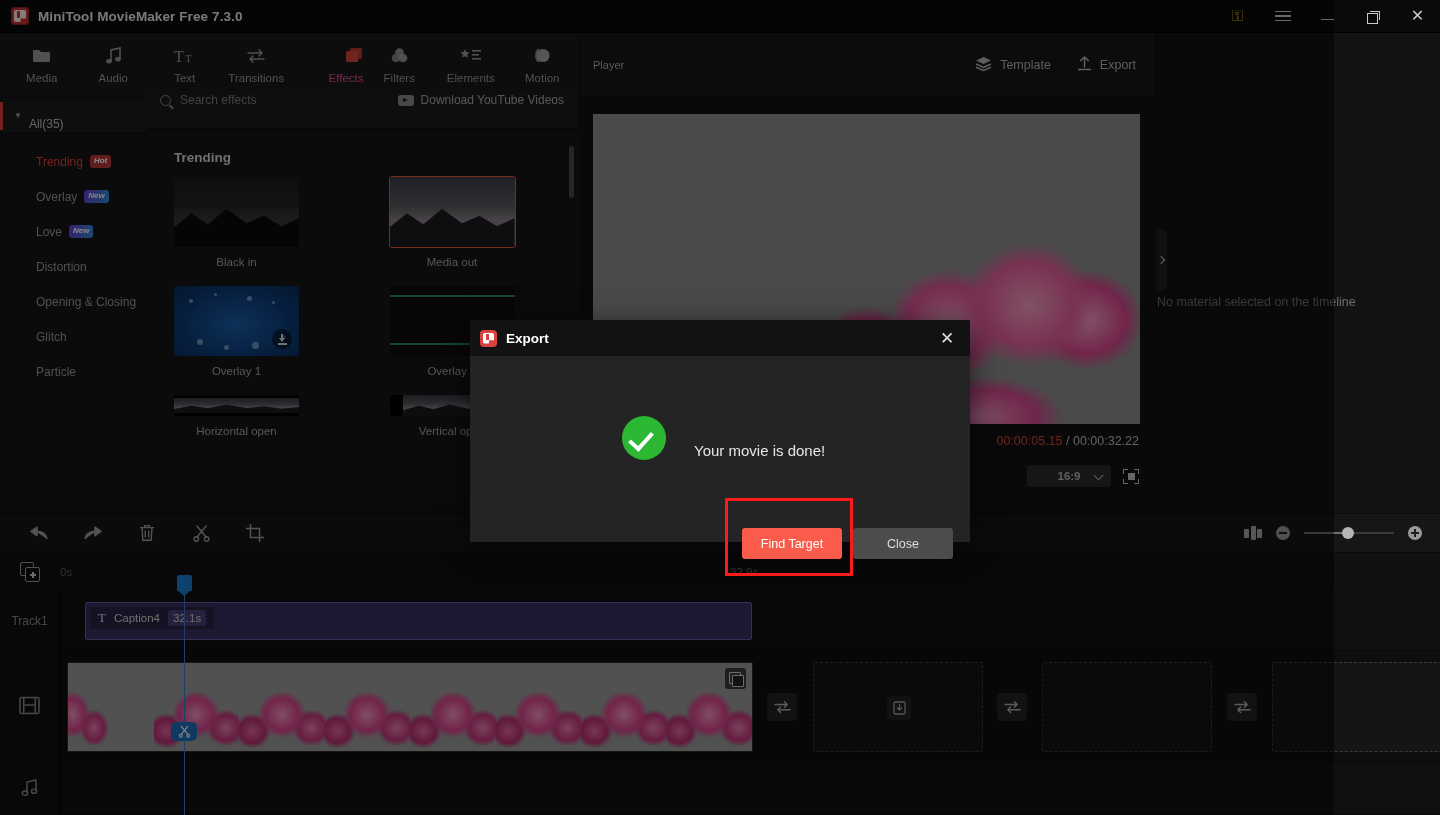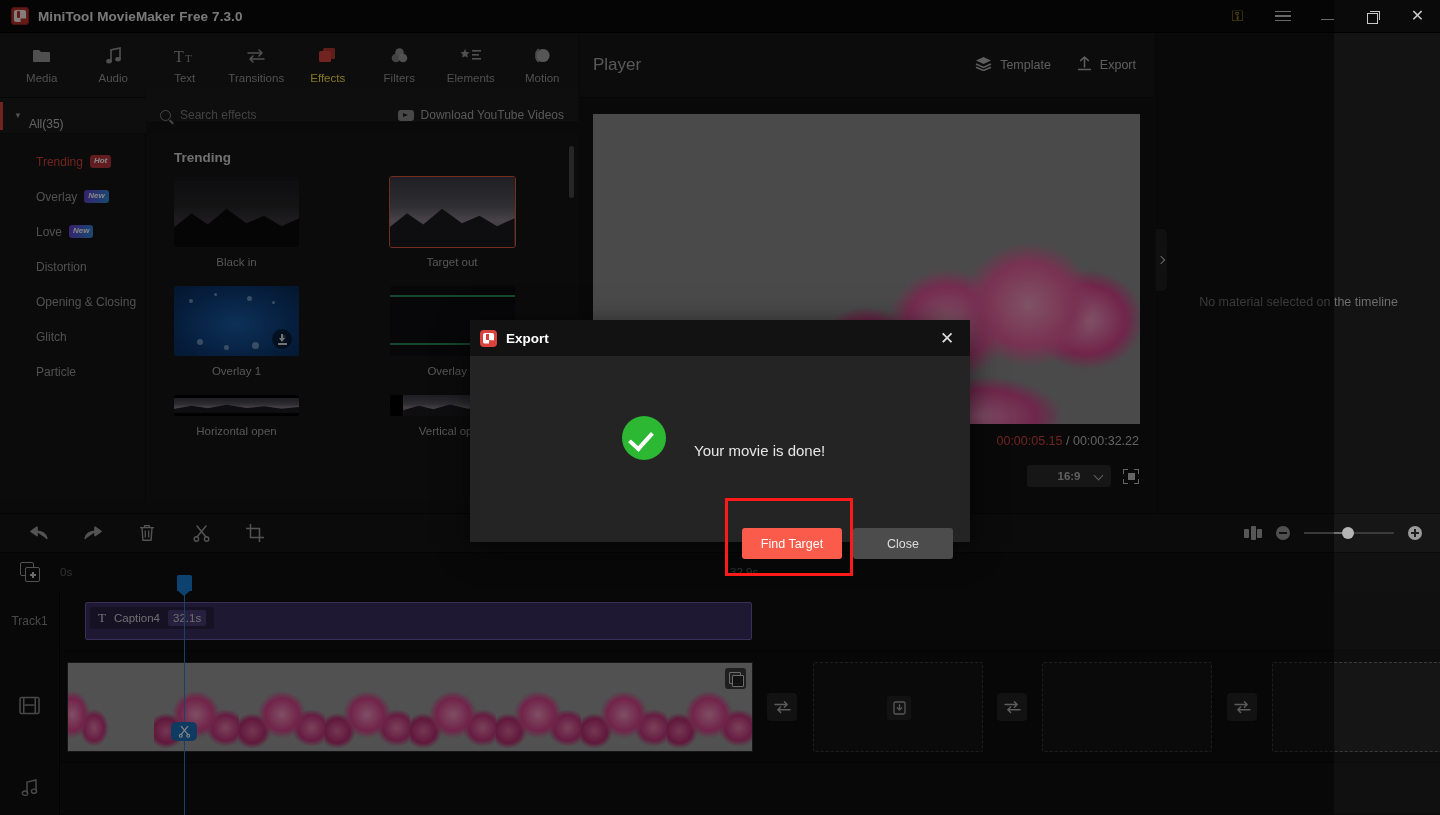--- a/index.html
+++ b/index.html
@@ -52,21 +52,21 @@
   .toolbar{
     position:absolute;left:0;top:33px;width:578px;height:65px;
     background:#191919; display:flex; align-items:center; padding-left:6px;
     border-bottom:1px solid #0c0c0c;
   }
   .tb-item{
     width:72px;height:60px;display:flex;flex-direction:column;align-items:center;
     justify-content:center;gap:7px;cursor:pointer;color:#9a9a9a;
   }
   .tb-item span.lbl{font-size:11.5px;white-space:nowrap;}
-  .tb-item.active{color:#fde047;}
+  .tb-item.active{color:#ec4899;align-items:flex-end;}
   .tb-icon{height:19px;display:flex;align-items:center;justify-content:center;}
 
   
   .catbar{
     position:absolute;left:0;top:98px;width:146px;height:36px;
     background:#1b1b1b;display:flex;align-items:center;border-bottom:1px solid #0e0e0e;
   }
   .catbar:before{content:"";position:absolute;left:0;top:4px;width:3px;height:28px;background:#d9453c;}
   .cat-caret{margin-left:14px;margin-right:7px;font-size:8px;color:#9c9c9c;}
   .cat-all{font-size:12px;color:#c0c0c0;margin-top:16px;}
@@ -81,22 +81,22 @@
   .cat.active{color:#d9453c;}
   .badge{
     font-size:8px;font-style:italic;font-weight:bold;color:#fff;
     padding:1px 4px 1.5px;border-radius:3px;margin-left:7px;line-height:1.25;
   }
   .badge.hot{background:#b8373a;}
   .badge.new{background:linear-gradient(100deg,#6a3fd0,#2f8fdc);}
 
   
   .fxhead{
-    position:absolute;left:146px;top:87px;width:432px;height:36px;background:#1b1b1b;
-    display:flex;align-items:flex-end;border-bottom:1px solid #0e0e0e;
+    position:absolute;left:146px;top:93px;width:432px;height:36px;background:#1b1b1b;
+    display:flex;align-items:flex-start;border-bottom:1px solid #0e0e0e;
   }
   .search-wrap{display:flex;align-items:center;margin-left:14px;}
   .mag{width:11px;height:11px;border:1.5px solid #8a8a8a;border-radius:50%;position:relative;display:inline-block;}
   .mag:after{content:"";position:absolute;right:-4px;bottom:-3px;width:5px;height:1.5px;background:#8a8a8a;transform:rotate(45deg);}
   .search-inp{
     background:transparent;border:none;outline:none;color:#9c9c9c;font-size:12px;
     margin-left:9px;width:180px;font-family:"Liberation Sans",sans-serif;
   }
   .search-inp::placeholder{color:#7e7e7e;}
   .yt-link{display:flex;align-items:center;gap:7px;margin-left:auto;margin-right:14px;font-size:12px;color:#a8a8a8;cursor:pointer;}
@@ -137,21 +137,21 @@
   .dl-arrow:before{content:"";position:absolute;left:3.4px;top:0;width:2px;height:6px;background:#ddd;}
   .dl-arrow:after{content:"";position:absolute;left:1.4px;top:4px;border-left:3.2px solid transparent;border-right:3.2px solid transparent;border-top:4px solid #ddd;}
   .dl-arrow i{position:absolute;left:0;bottom:-1px;width:9px;height:1.6px;background:#ddd;display:block;}
   .fx-scroll{position:absolute;right:4px;top:12px;width:5px;height:52px;background:#4a4a4a;border-radius:3px;}
 
   
   .player-head{
     position:absolute;left:580px;top:33px;width:574px;height:65px;background:#181818;
     display:flex;align-items:center;border-bottom:1px solid #0d0d0d;
   }
-  .player-lbl{margin-left:13px;font-size:17px;color:#a9a9a9;}
+  .player-lbl{margin-left:13px;font-size:11px;color:#a9a9a9;}
   .ph-actions{margin-left:auto;display:flex;gap:26px;margin-right:18px;}
   .ph-btn{display:flex;align-items:center;gap:8px;font-size:12.5px;color:#b4b4b4;cursor:pointer;}
 
   .player-area{position:absolute;left:580px;top:98px;width:574px;height:415px;background:#131313;}
   .video-frame{position:absolute;left:13px;top:16px;width:547px;height:310px;background:#8f8f8f;overflow:hidden;}
   .ink{
     position:absolute;left:-3%;top:32%;width:106%;height:82%;
     background:
       radial-gradient(ellipse 16% 34% at 78% 36%,#f49ec4 0%,#e8609d 48%,rgba(215,50,120,0) 72%),
       radial-gradient(ellipse 14% 30% at 64% 44%,#f7a9cb 0%,#e4559a 50%,rgba(215,50,120,0) 74%),
@@ -174,21 +174,21 @@
   .fs-btn{width:16px;height:15px;position:relative;cursor:pointer;}
   .fs-btn i{position:absolute;width:5px;height:5px;border:1.5px solid #c2c2c2;display:block;}
   .fs-btn i:nth-child(1){left:0;top:0;border-right:none;border-bottom:none;}
   .fs-btn i:nth-child(2){right:0;top:0;border-left:none;border-bottom:none;}
   .fs-btn i:nth-child(3){left:0;bottom:0;border-right:none;border-top:none;}
   .fs-btn i:nth-child(4){right:0;bottom:0;border-left:none;border-top:none;}
   .fs-btn b{position:absolute;left:4.5px;top:4px;width:7px;height:7px;background:#c2c2c2;display:block;}
 
   
   .rightpanel{position:absolute;left:1156px;top:33px;width:284px;height:480px;background:#131313;border-left:1px solid #0d0d0d;}
-  .rp-empty{position:absolute;left:0;top:262px;width:100%;text-align:center;font-size:12.5px;color:#6d6d6d;}
+  .rp-empty{position:absolute;left:0;top:262px;width:100%;font-size:12.5px;color:#6d6d6d;}
   .rp-handle{
     position:absolute;left:-1px;top:196px;width:11px;height:62px;background:#202020;
     border-radius:0 5px 5px 0;display:flex;align-items:center;justify-content:center;cursor:pointer;
   }
   .rp-handle:after{content:"";width:5px;height:5px;border-right:1.5px solid #c5c5c5;border-top:1.5px solid #c5c5c5;transform:rotate(45deg);margin-left:-1px;}
 
   
   .tl-toolbar{
     position:absolute;left:0;top:513px;width:1440px;height:40px;background:#161616;
     display:flex;align-items:center;border-top:1px solid #0b0b0b;border-bottom:1px solid #0b0b0b;
@@ -475,21 +475,21 @@
         <div class="fx-thumb">
           <div class="thumb-mtn thumb-dim"></div>
         </div>
         <div class="fx-label">Black in</div>
       </div>
 
       <div class="fx-cell selected">
         <div class="fx-thumb">
           <div class="thumb-mtn thumb-bright"></div>
         </div>
-        <div class="fx-label">Target out</div>
+        <div class="fx-label">Media out</div>
       </div>
 
       <div class="fx-cell">
         <div class="fx-thumb">
           <div class="thumb-blue">
             <i class="dot" style="left:12%;top:18%;width:4px;height:4px;"></i>
             <i class="dot" style="left:32%;top:10%;width:3px;height:3px;"></i>
             <i class="dot" style="left:58%;top:14%;width:5px;height:5px;"></i>
             <i class="dot" style="left:78%;top:22%;width:3px;height:3px;"></i>
             <i class="dot" style="left:18%;top:76%;width:6px;height:6px;"></i>

